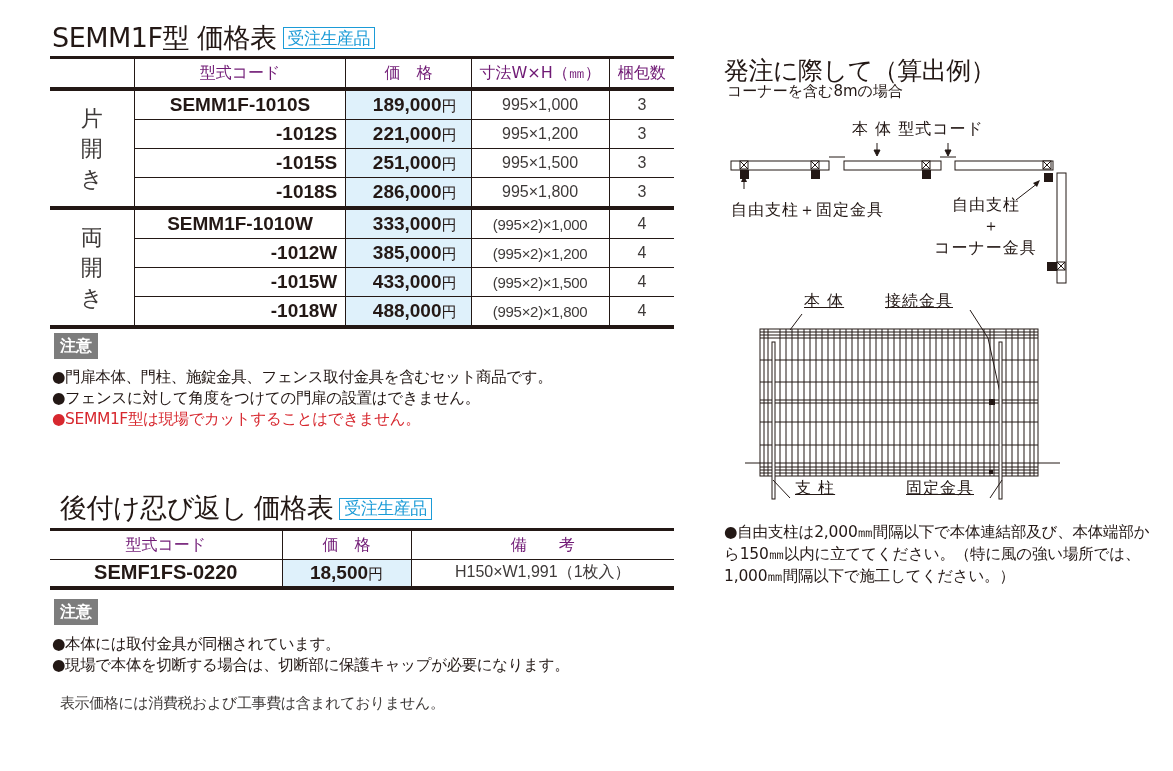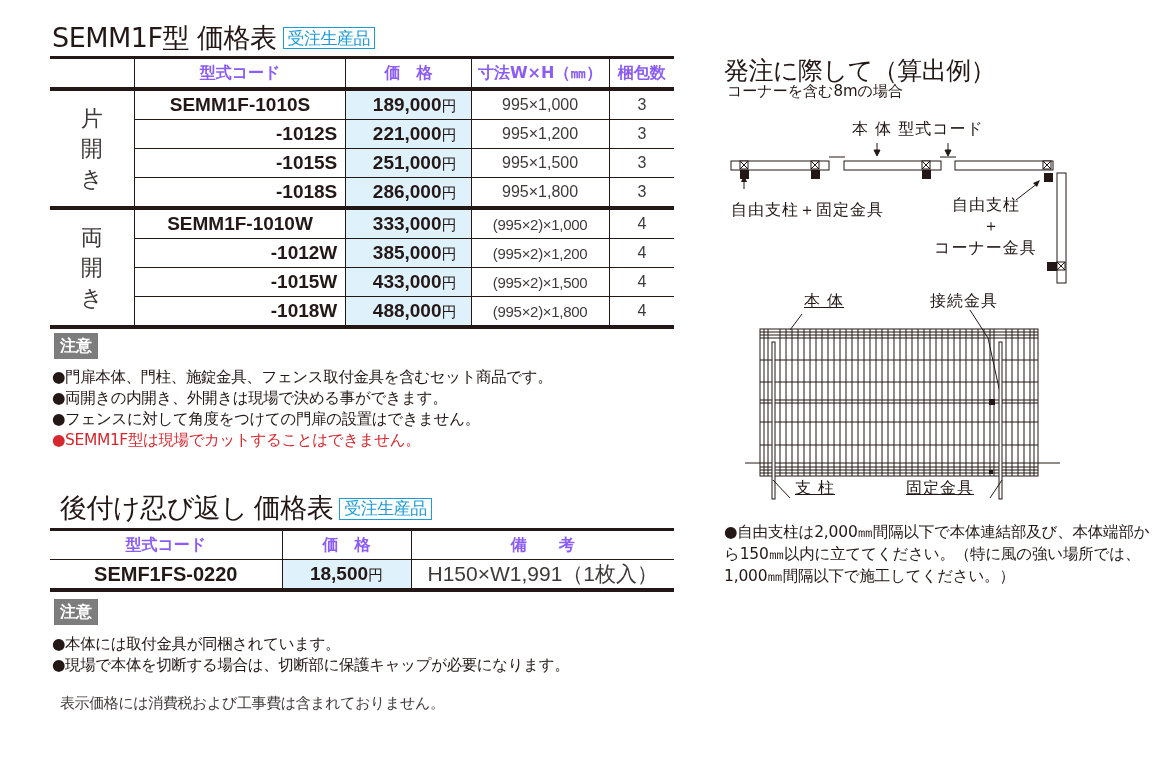--- a/index.html
+++ b/index.html
@@ -9,21 +9,21 @@
 
   
   .title { font-size: 27px; font-weight: normal; letter-spacing: -0.5px; white-space: nowrap; color: #231815; }
   .badge { display: inline-block; border: 1px solid #1b9bd7; color: #1b9bd7; font-size: 17px;
            line-height: 20px; padding: 0 4px; position: relative; top: -3px; margin-left: 6px; }
 
   
   table { border-collapse: collapse; table-layout: fixed; }
   .t1 { left: 50px; top: 56px; width: 624px; }
   .t1 td, .t1 th, .t2 td, .t2 th { padding: 0; text-align: center; vertical-align: middle; white-space: nowrap; }
-  .t1 th, .t2 th { font-weight: bold; font-size: 16px; color: #8b5cf6; height: 28px; }
+  .t1 th, .t2 th { font-weight: normal; font-size: 16px; color: #701a75; height: 28px; }
   .rule-top { border-top: 3px solid #231815; }
   .rule-thick { border-bottom: 4px solid #231815; }
   .vline { border-left: 1px solid #231815; }
   .hline { border-bottom: 1px solid #231815; }
   .code { font-family: "Liberation Sans", sans-serif; font-weight: bold; font-size: 19px; text-align: right !important; padding-right: 8px !important; }
   .code.first { text-align: center !important; padding-right: 0 !important; }
   .price { background: #dff1fb; font-family: "Liberation Sans", sans-serif; font-weight: bold; font-size: 19px; text-align: right !important; padding-right: 14px !important; }
   .yen { font-weight: normal; font-size: 15px; }
   .dim { font-family: "Liberation Sans", sans-serif; font-size: 16px; color: #3e3a39; }
   .dimw { font-size: 15px; letter-spacing: -0.3px; }
@@ -33,21 +33,21 @@
 
   .t1 tr.data td { height: 28px; }
 
   
   .note-tag { background: #7d7d7d; color: #ffffff; font-size: 16px; font-weight: bold; padding: 2px 6px; line-height: 22px; }
   .note { font-size: 15.5px; line-height: 21px; color: #231815; white-space: nowrap; letter-spacing: -0.4px; }
   .note.red { color: #d7282f; }
 
   
   .t2 { left: 50px; top: 528px; width: 624px; }
-  .t2 td.remark { font-family: "Liberation Sans", sans-serif; font-size: 21px; color: #3e3a39; }
+  .t2 td.remark { font-family: "Liberation Sans", sans-serif; font-size: 16px; color: #3e3a39; }
 
   .small { font-size: 15px; line-height: 21px; color: #3e3a39; white-space: nowrap; letter-spacing: -0.4px; }
 
   
   .rtitle { font-size: 25px; color: #231815; white-space: nowrap; letter-spacing: -0.5px; }
   .rsub { font-size: 15px; color: #231815; white-space: nowrap; }
   .lbl { font-size: 16px; color: #231815; white-space: nowrap; letter-spacing: 1px; }
   .rnote { font-size: 15.5px; line-height: 22px; color: #231815; letter-spacing: -0.2px; }
 </style>
 </head>
@@ -132,21 +132,20 @@
     <td class="vline price"><span>488,000</span><span class="yen">円</span></td>
     <td class="vline dim dimw">(995×2)×1,800</td>
     <td class="vline qty">4</td>
   </tr>
 </tbody>
   </table>
 
 <div class="abs note-tag" style="left:54px; top:333px;">注意</div>
 <div class="abs" style="left:52px; top:367px;">
   <div class="note">●門扉本体、門柱、施錠金具、フェンス取付金具を含むセット商品です。</div>
-  <div class="note">●両開きの内開き、外開きは現場で決める事ができます。</div>
   <div class="note">●フェンスに対して角度をつけての門扉の設置はできません。</div>
   <div class="note red">●SEMM1F型は現場でカットすることはできません。</div>
 </div>
 
 <div class="abs title" style="left:60px; top:490px;font-family:Liberation Serif, serif;">
   <span>後付け忍び返し 価格表</span><span class="badge">受注生産品</span>
 </div>
 
 <table class="abs t2">
   <colgroup>
@@ -226,21 +225,21 @@
   </g>
   <line x1="296" y1="60" x2="318" y2="43" stroke="#231815" stroke-width="1"></line>
   <polygon points="320,40 313,43 317,47" fill="#231815"></polygon>
 </svg>
 <div class="abs lbl" style="left:731px; top:200px;">自由支柱＋固定金具</div>
 <div class="abs lbl" style="left:952px; top:195px;">自由支柱</div>
 <div class="abs lbl" style="left:983px; top:216px;">＋</div>
 <div class="abs lbl" style="left:934px; top:238px;">コーナー金具</div>
 
 <div class="abs lbl" style="left:804px; top:291px; text-decoration:underline;">本 体</div>
-<div class="abs lbl" style="left:930px; top:291px; ">接続金具</div>
+<div class="abs lbl" style="left:885px; top:291px; text-decoration:underline;">接続金具</div>
 <svg class="abs" style="left:740px; top:310px;" width="320" height="190">
   <g stroke="#231815" stroke-width="1" fill="none">
 
     <line x1="50" y1="20" x2="62" y2="4"></line>
     <line x1="248" y1="28" x2="262" y2="92"></line>
     <line x1="248" y1="28" x2="230" y2="0"></line>
 
     <rect x="20" y="19" width="278" height="147"></rect>
     <line x1="20" y1="22" x2="298" y2="22"></line>
     <line x1="20" y1="25" x2="298" y2="25"></line>

